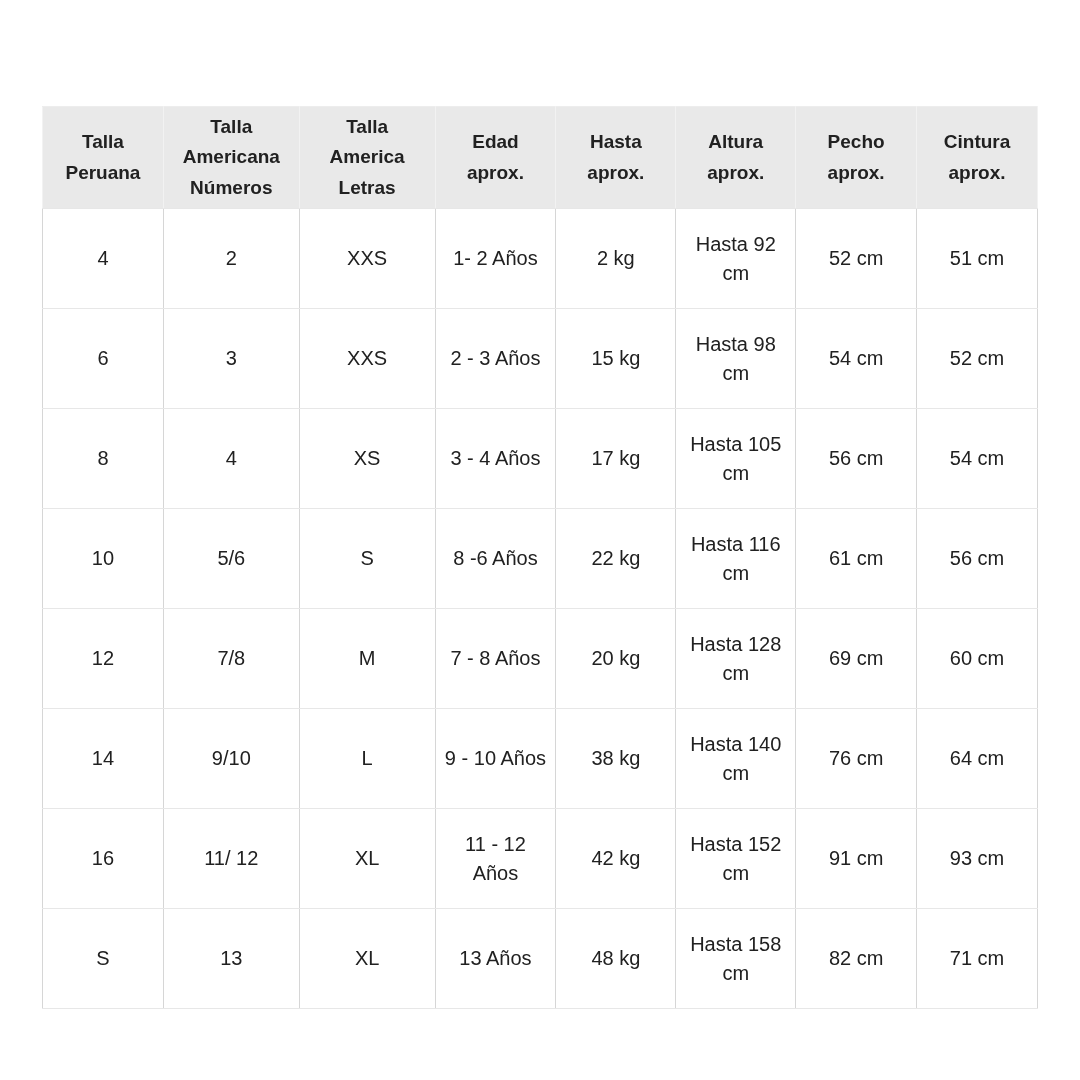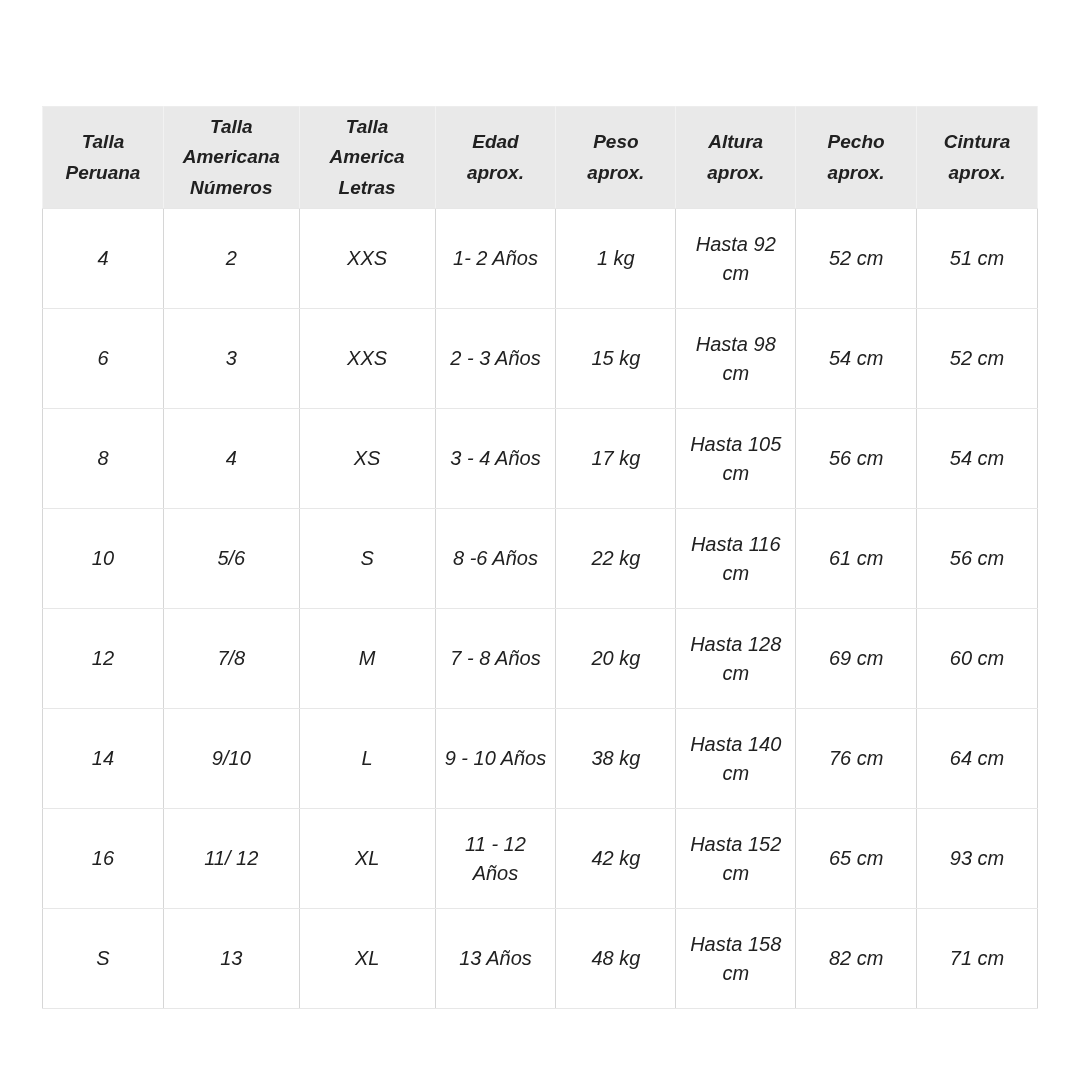--- a/index.html
+++ b/index.html
@@ -12,21 +12,20 @@
     height: 1080px;
     position: relative;
     font-family: "Liberation Sans", "DejaVu Sans", sans-serif;
     color: #212121;
   }
   .table-wrap {
     position: absolute;
     left: 42px;
     top: 106px;
     width: 996px;
-    font-style: italic;
   }
   table.size-chart {
     width: 100%;
     border-collapse: collapse;
     table-layout: fixed;
     color: #212121;
   }
   table.size-chart th,
   table.size-chart td {
     border-left: 1px solid #d6d6d6;
@@ -75,33 +74,33 @@
       <col class="c-mid">
       <col class="c-narrow">
       <col class="c-narrow">
     </colgroup>
     <thead>
       <tr>
           <th>Talla Peruana</th>
           <th>Talla Americana Números</th>
           <th>Talla America Letras</th>
           <th>Edad aprox.</th>
-          <th>Peso aprox.</th>
+          <th>Hasta aprox.</th>
           <th>Altura aprox.</th>
           <th>Pecho aprox.</th>
           <th>Cintura aprox.</th>
         </tr>
     </thead>
     <tbody>
         <tr>
           <td>4</td>
           <td>2</td>
           <td>XXS</td>
           <td>1- 2 Años</td>
-          <td>1 kg</td>
+          <td>2 kg</td>
           <td>Hasta 92 cm</td>
           <td>52 cm</td>
           <td>51 cm</td>
         </tr>
         <tr>
           <td>6</td>
           <td>3</td>
           <td>XXS</td>
           <td>2 - 3 Años</td>
           <td>15 kg</td>
@@ -149,21 +148,21 @@
           <td>76 cm</td>
           <td>64 cm</td>
         </tr>
         <tr>
           <td>16</td>
           <td>11/ 12</td>
           <td>XL</td>
           <td>11 - 12 Años</td>
           <td>42 kg</td>
           <td>Hasta 152 cm</td>
-          <td>65 cm</td>
+          <td>91 cm</td>
           <td>93 cm</td>
         </tr>
         <tr>
           <td>S</td>
           <td>13</td>
           <td>XL</td>
           <td>13 Años</td>
           <td>48 kg</td>
           <td>Hasta 158 cm</td>
           <td>82 cm</td>

